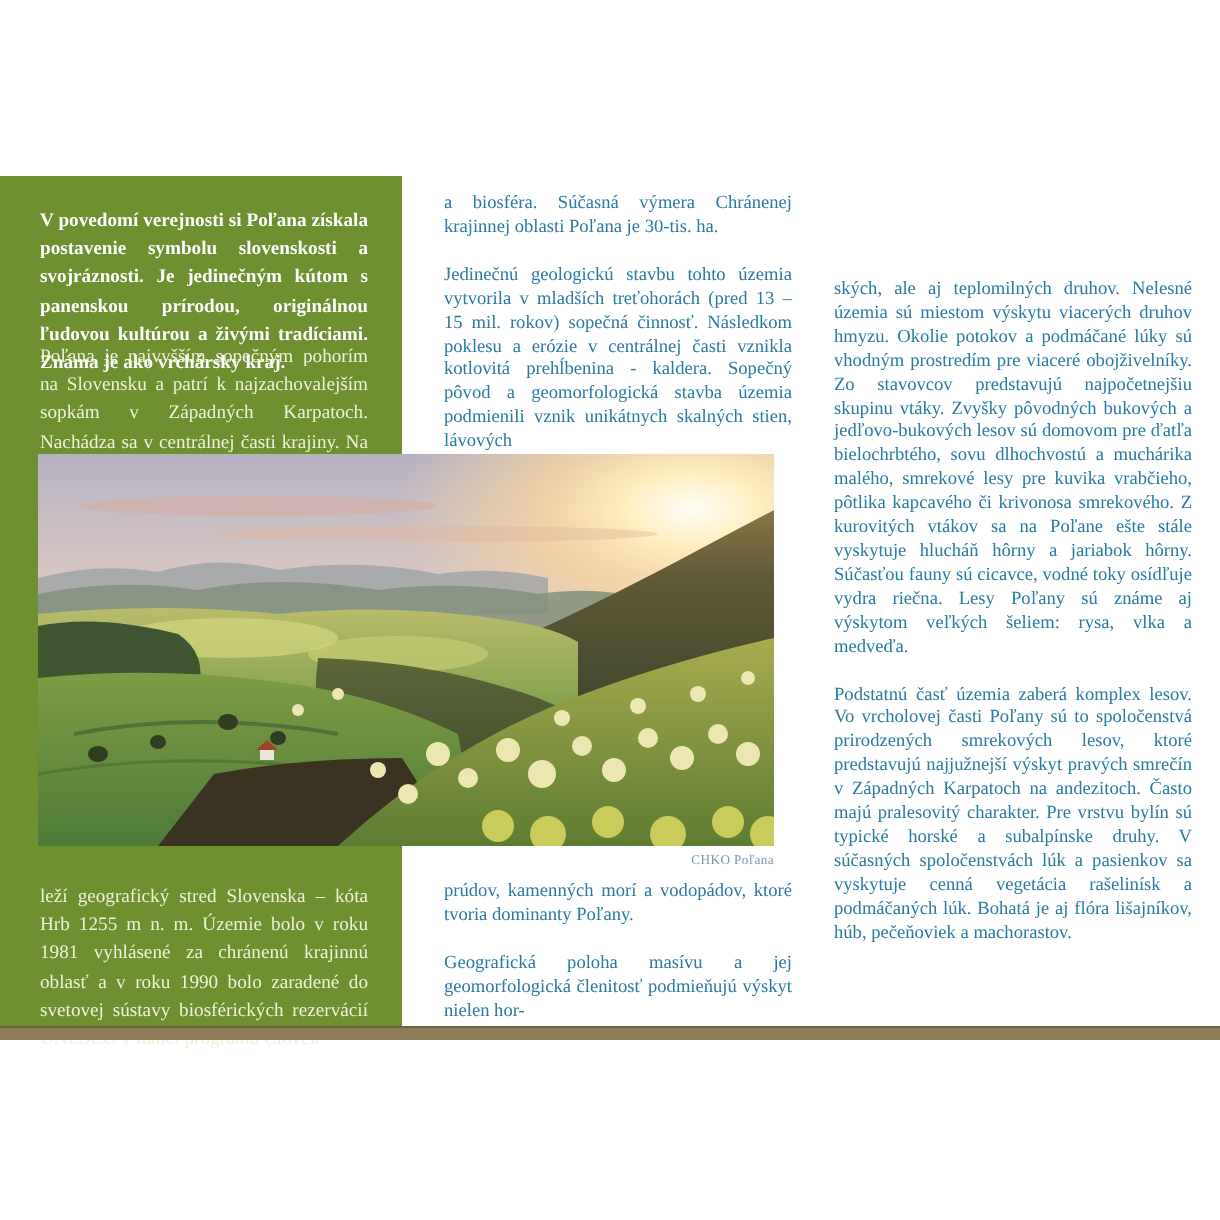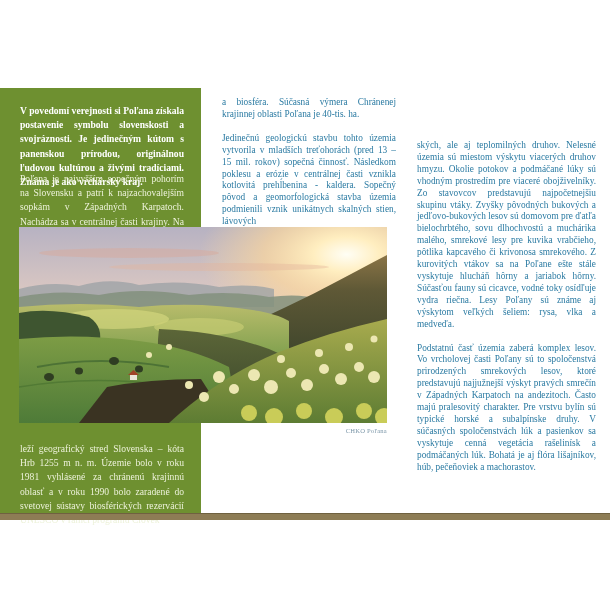--- a/index.html
+++ b/index.html
@@ -145,25 +145,27 @@
         <ellipse cx="120" cy="142" rx="4" ry="3.5"></ellipse>
       </g>
       <rect x="111" y="148" width="7" height="5" fill="#ece6da"></rect>
       <path d="M109,148 L114.5,143 L120,148 Z" fill="#a04428"></path>
     </svg>
   </div>
 
   <div class="photo-caption">CHKO Poľana</div>
 
   <div class="col col-mid-top">
-    <p>a biosféra. Súčasná výmera Chránenej krajinnej oblasti Poľana je 40-tis. ha.</p>
+    <p>a biosféra. Súčasná výmera Chránenej krajinnej oblasti Poľana je 30-tis. ha.</p>
     <p>Jedinečnú geologickú stavbu tohto územia vytvorila v mladších treťohorách (pred 13 – 15 mil. rokov) sopečná činnosť. Následkom poklesu a erózie v centrálnej časti vznikla kotlovitá prehĺbenina - kaldera. Sopečný pôvod a geomorfologická stavba územia podmienili vznik unikátnych skalných stien, lávových</p>
   </div>
 
   <div class="col col-mid-bottom">
+    <p>prúdov, kamenných morí a vodopádov, ktoré tvoria dominanty Poľany.</p>
+    <p>Geografická poloha masívu a jej geomorfologická členitosť podmieňujú výskyt nielen hor-</p>
   </div>
 
   <div class="col col-right">
     <p>ských, ale aj teplomilných druhov. Nelesné územia sú miestom výskytu viacerých druhov hmyzu. Okolie potokov a podmáčané lúky sú vhodným prostredím pre viaceré obojživelníky. Zo stavovcov predstavujú najpočetnejšiu skupinu vtáky. Zvyšky pôvodných bukových a jedľovo-bukových lesov sú domovom pre ďatľa bielochrbtého, sovu dlhochvostú a muchárika malého, smrekové lesy pre kuvika vrabčieho, pôtlika kapcavého či krivonosa smrekového. Z kurovitých vtákov sa na Poľane ešte stále vyskytuje hlucháň hôrny a jariabok hôrny. Súčasťou fauny sú cicavce, vodné toky osídľuje vydra riečna. Lesy Poľany sú známe aj výskytom veľkých šeliem: rysa, vlka a medveďa.</p>
     <p>Podstatnú časť územia zaberá komplex lesov. Vo vrcholovej časti Poľany sú to spoločenstvá prirodzených smrekových lesov, ktoré predstavujú najjužnejší výskyt pravých smrečín v Západných Karpatoch na andezitoch. Často majú pralesovitý charakter. Pre vrstvu bylín sú typické horské a subalpínske druhy. V súčasných spoločenstvách lúk a pasienkov sa vyskytuje cenná vegetácia rašelinísk a podmáčaných lúk. Bohatá je aj flóra lišajníkov, húb, pečeňoviek a machorastov.</p>
   </div>
 
   <div class="bottom-bar"></div>
 
 </div>

